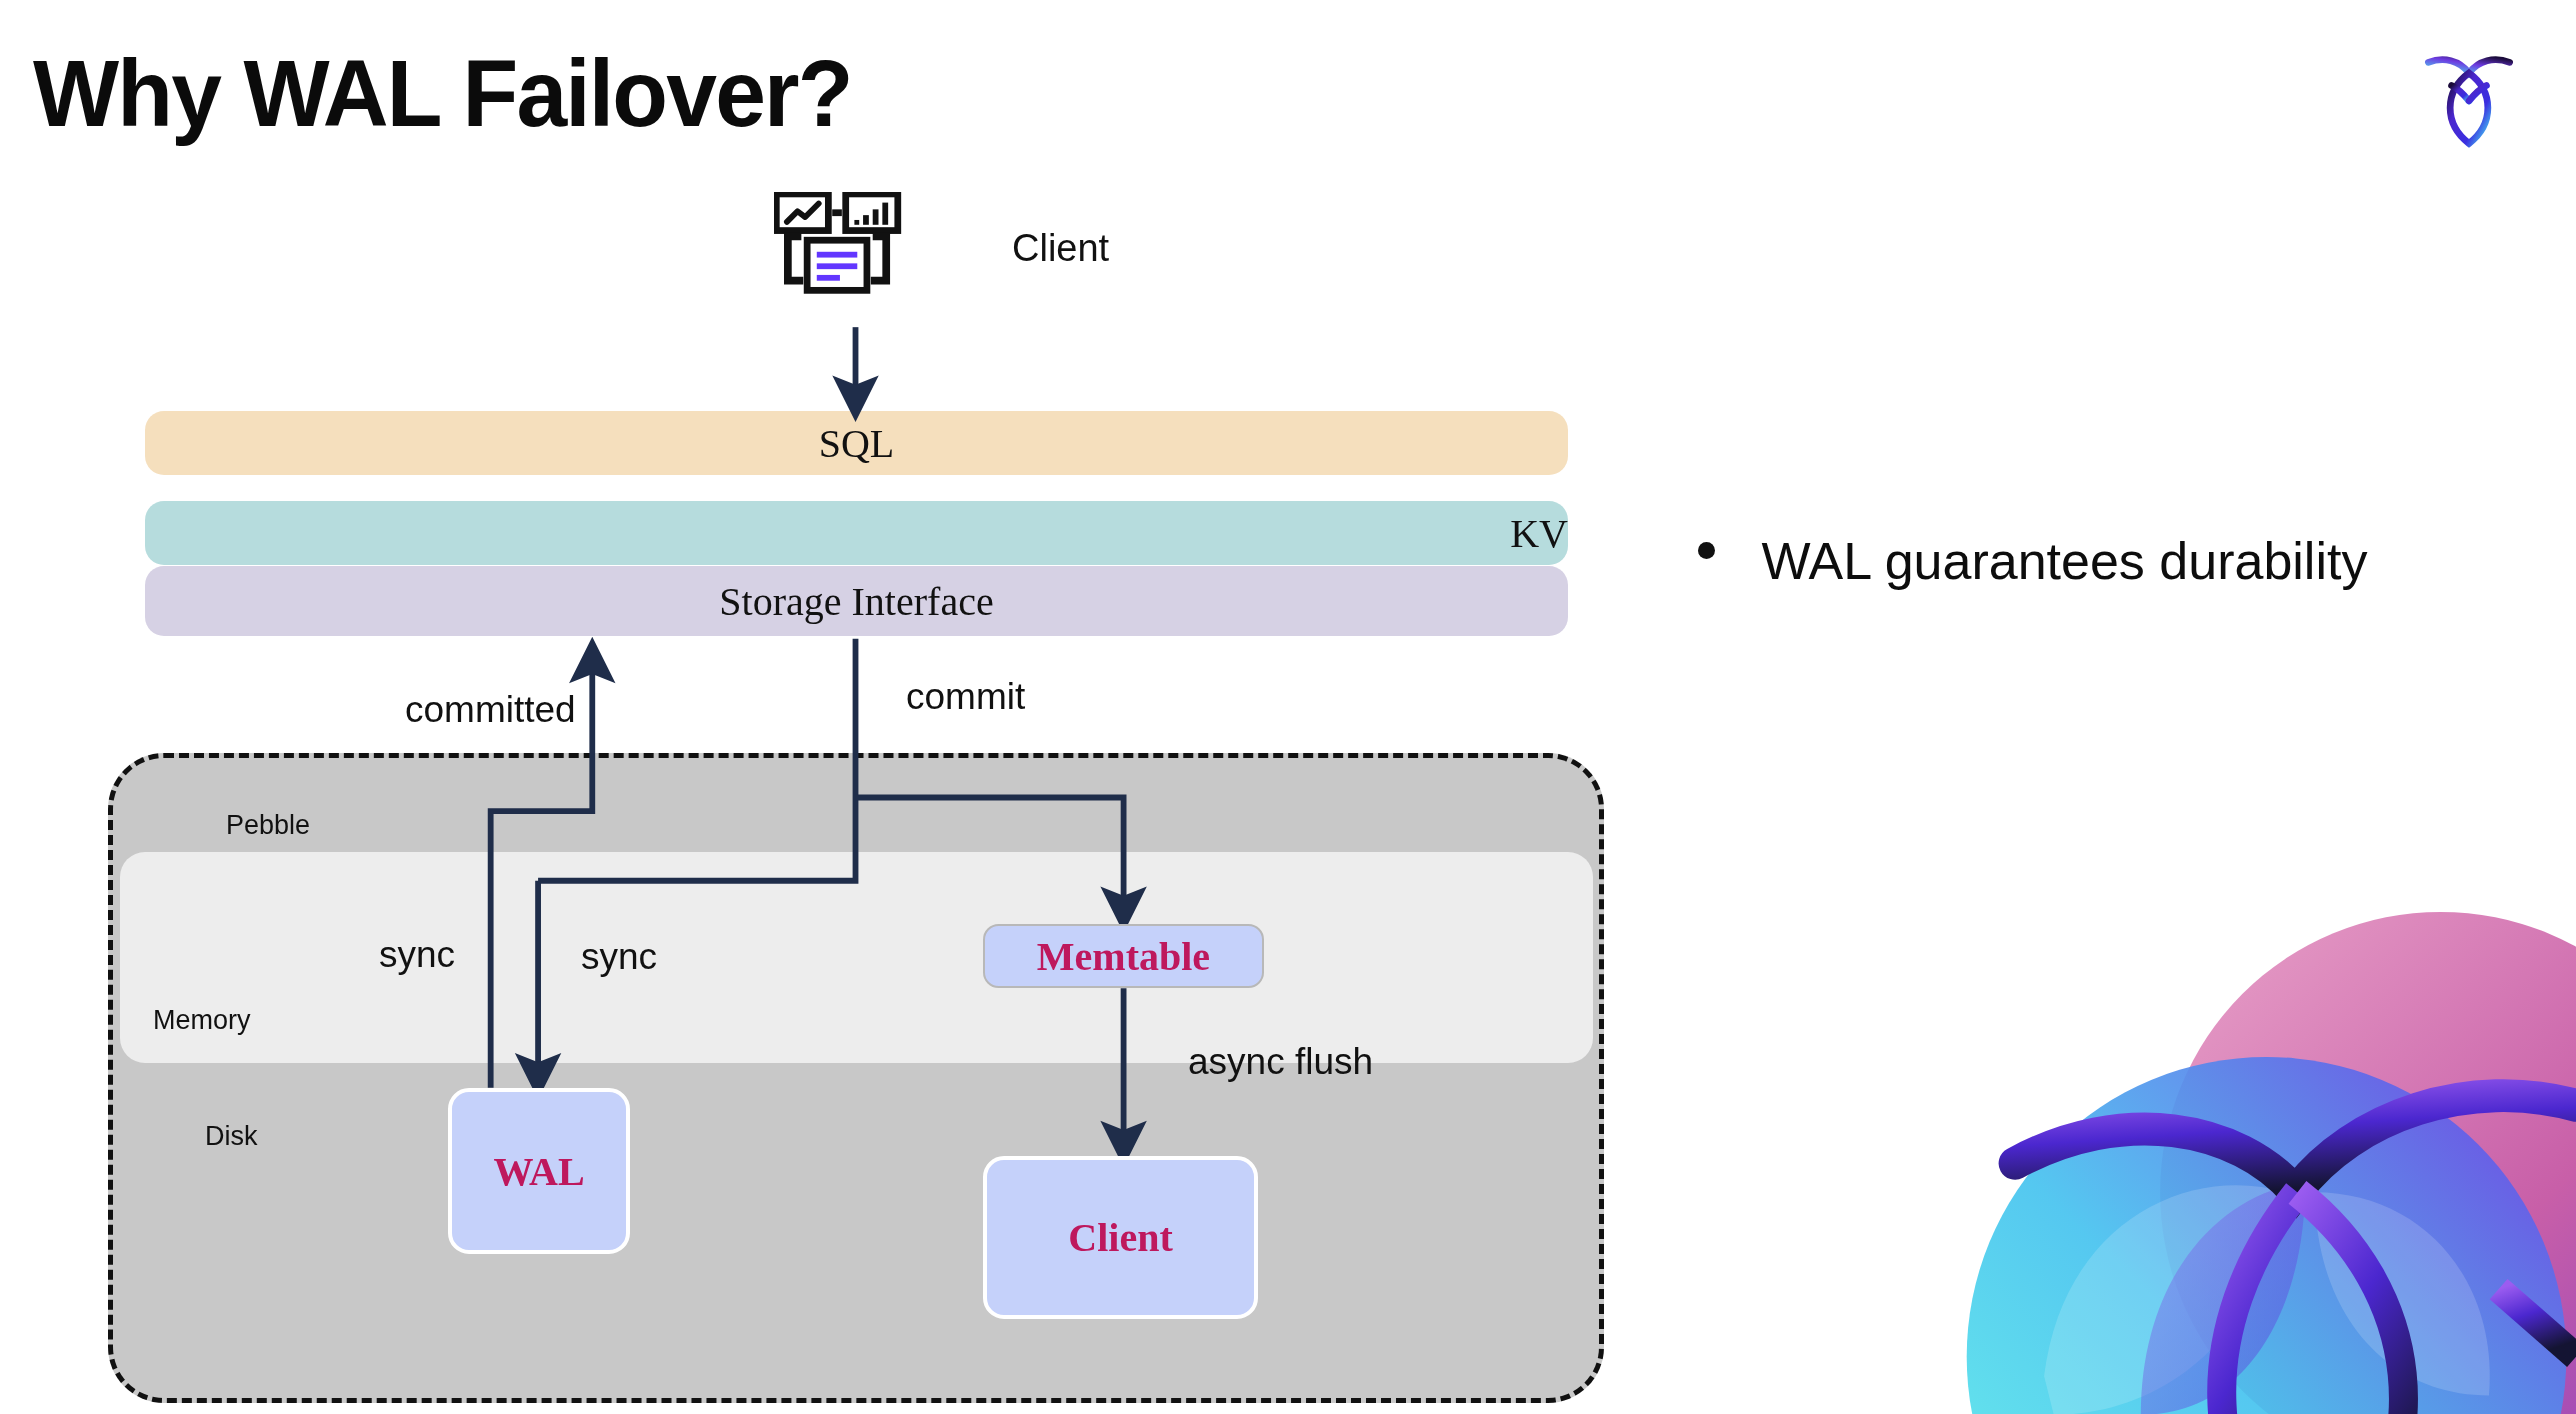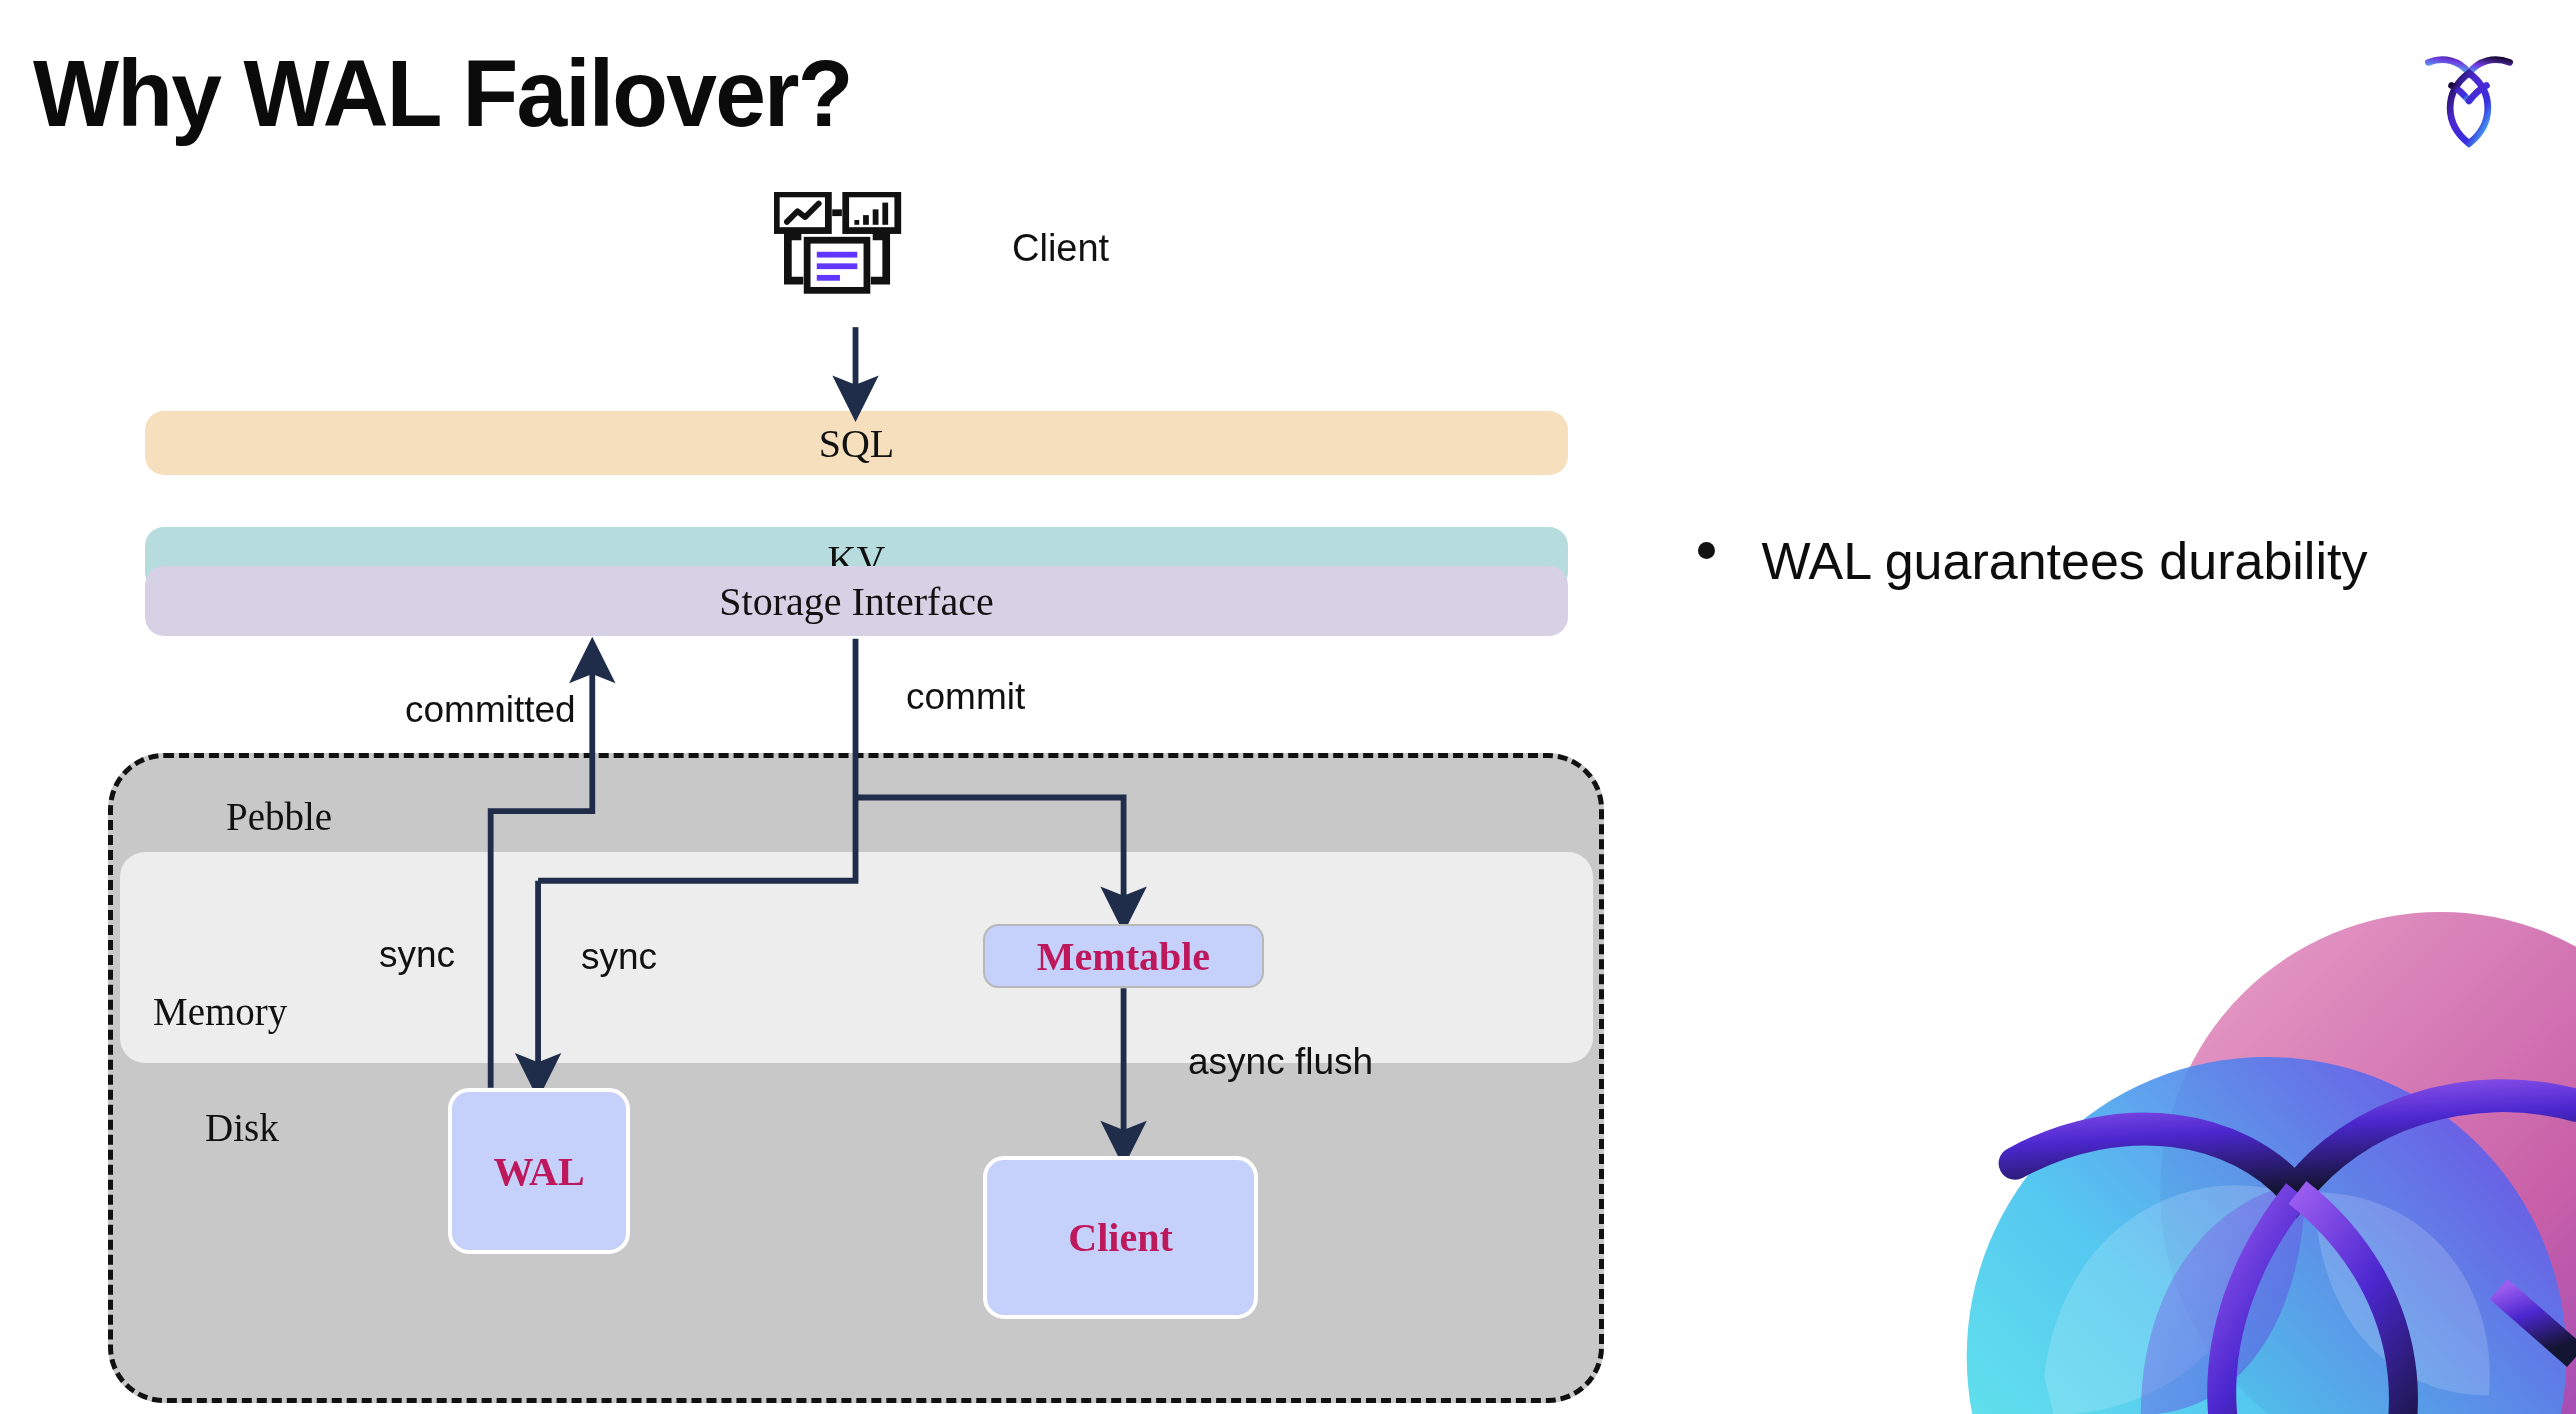--- a/index.html
+++ b/index.html
@@ -74,21 +74,21 @@
     height: 64px;
     border-radius: 19px;
     display: flex;
     align-items: center;
     justify-content: center;
     font-family: "Liberation Serif", serif;
     font-size: 40px;
     color: #111;
   }
   #bar-sql { top: 411px; }
-  #bar-kv  { top: 527px; }
+  #bar-kv  { top: 501px; justify-content: flex-end; }
   #bar-storage { top: 566px; height: 70px; }
 
   
   #pebble-box {
     position: absolute;
     left: 108px;
     top: 753px;
     width: 1496px;
     height: 650px;
     border: 5.8px dashed #111;
@@ -101,23 +101,24 @@
     left: 120px;
     top: 852px;
     width: 1473px;
     height: 211px;
     background: #ededed;
     border-radius: 25px;
     box-sizing: border-box;
   }
   .zone-label {
     position: absolute;
-    font-family: Liberation Serif, serif;
-    font-size: 39px;
+    font-family: Liberation Sans, sans-serif;
+    font-size: 27px;
     color: #111;
+    margin-top: 16px;
   }
   #label-pebble { left: 226px; top: 794px; }
   #label-memory { left: 153px; top: 989px; }
   #label-disk   { left: 205px; top: 1105px; }
 
   
   .data-box {
     position: absolute;
     background: #c5d1fa;
     border: 4.8px solid #ffffff;

